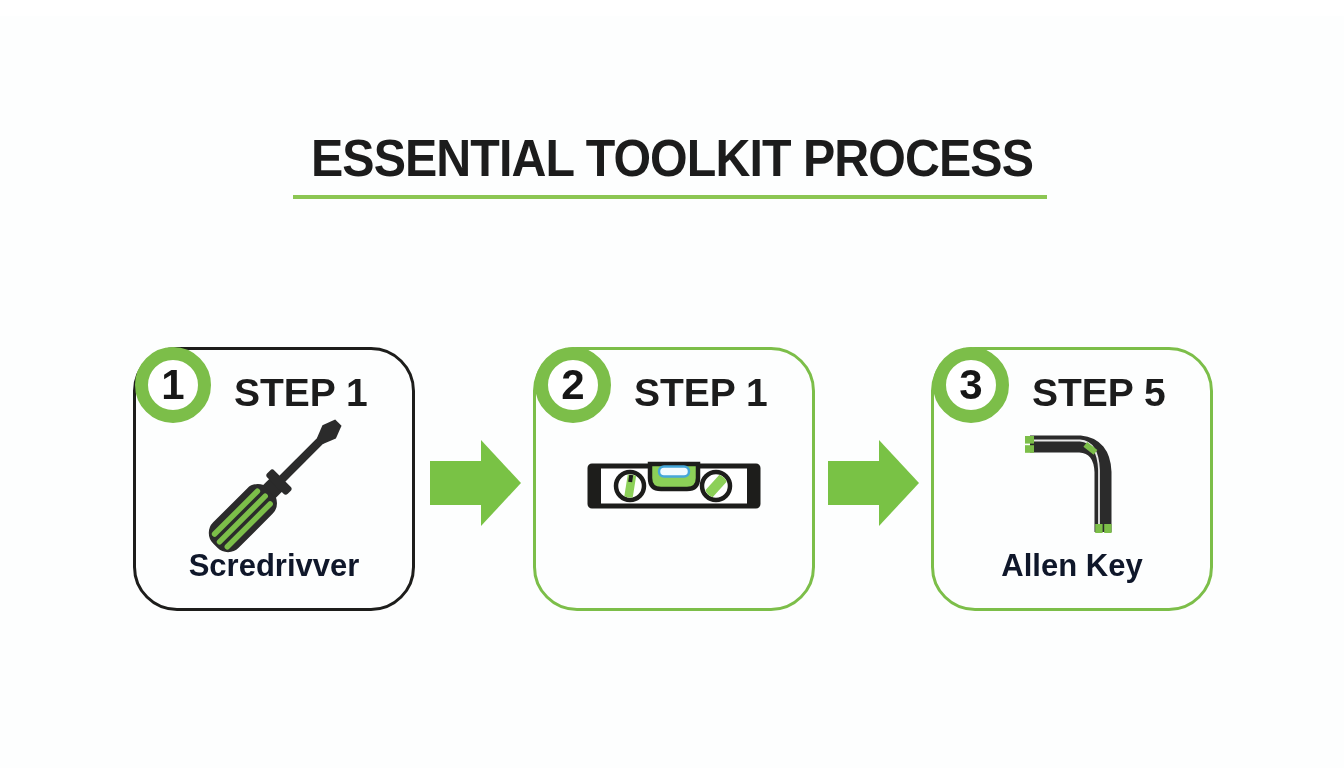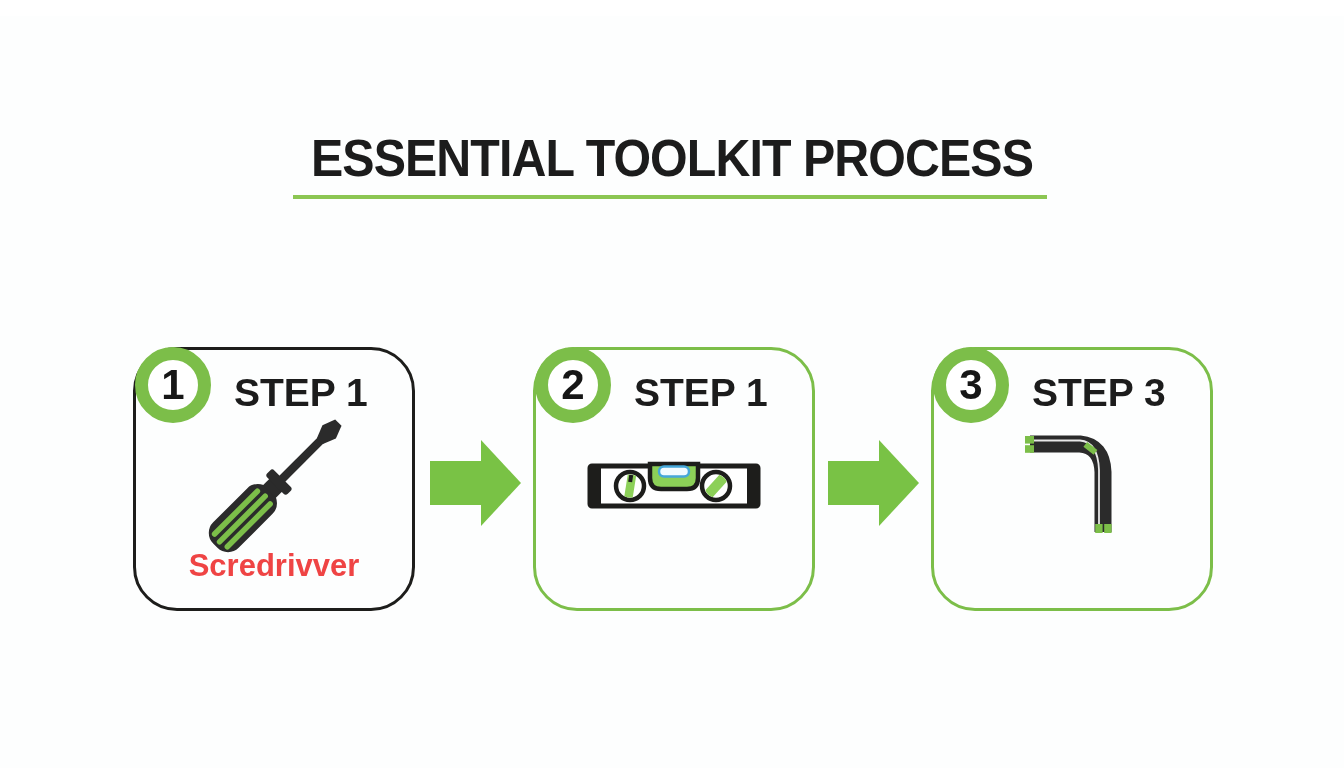--- a/index.html
+++ b/index.html
@@ -43,21 +43,21 @@
     letter-spacing:0px;white-space:nowrap;
   }
   .icon-wrap{
     position:absolute;left:0;right:0;display:flex;justify-content:center;
   }
   .icon-screwdriver{top:62px;}
   .icon-level{top:102px;}
   .icon-allenkey{top:66px;}
   .tool-label{
     position:absolute;bottom:24px;left:0;width:100%;
-    text-align:center;font-size:31px;font-weight:bold;color:#ef4444;
+    text-align:center;font-size:31px;font-weight:bold;color:#0f172a;
     white-space:nowrap;
   }
   
   .arrow{position:absolute;top:424px;width:90px;height:86px;}
   .arrow1{left:430px;}
   .arrow2{left:828px;}
   .arrow .tail{
     position:absolute;left:0;top:21px;width:51px;height:44px;background:#79c245;
   }
   .arrow .head{
@@ -144,32 +144,33 @@
 
   <div class="arrow arrow2">
     <div class="tail"></div>
       <div class="head"></div>
   </div>
 
   <div class="card card3 border-green">
     <div class="badge">
       <span>3</span>
     </div>
-    <div class="step-label">STEP 3</div>
+    <div class="step-label">STEP 5</div>
     <div class="icon-wrap icon-allenkey">
       <svg width="120" height="124" viewBox="0 0 120 124">
 
         <path d="M18,28 L68,28 Q90,30 91,56 L91,116" fill="none" stroke="#2b2b2b" stroke-width="17"></path>
 
         <path d="M18,24.5 L68,24.5 Q86,26 87,54 L87,114" fill="none" stroke="#e8e8e8" stroke-width="1.8"></path>
 
         <rect x="13" y="20" width="9" height="7.6" fill="#7cbe49"></rect>
         <rect x="13" y="29.2" width="9" height="7.6" fill="#7cbe49"></rect>
 
         <rect x="72" y="29" width="13" height="6" fill="#7cbe49" transform="rotate(38 78 32)"></rect>
 
         <rect x="83.2" y="108" width="7.4" height="9" fill="#7cbe49"></rect>
         <rect x="92.2" y="108" width="7.4" height="9" fill="#7cbe49"></rect>
       </svg>
     </div>
+    <div class="tool-label">Allen Key</div>
   </div>
 
 </div>
 
 </body></html>

